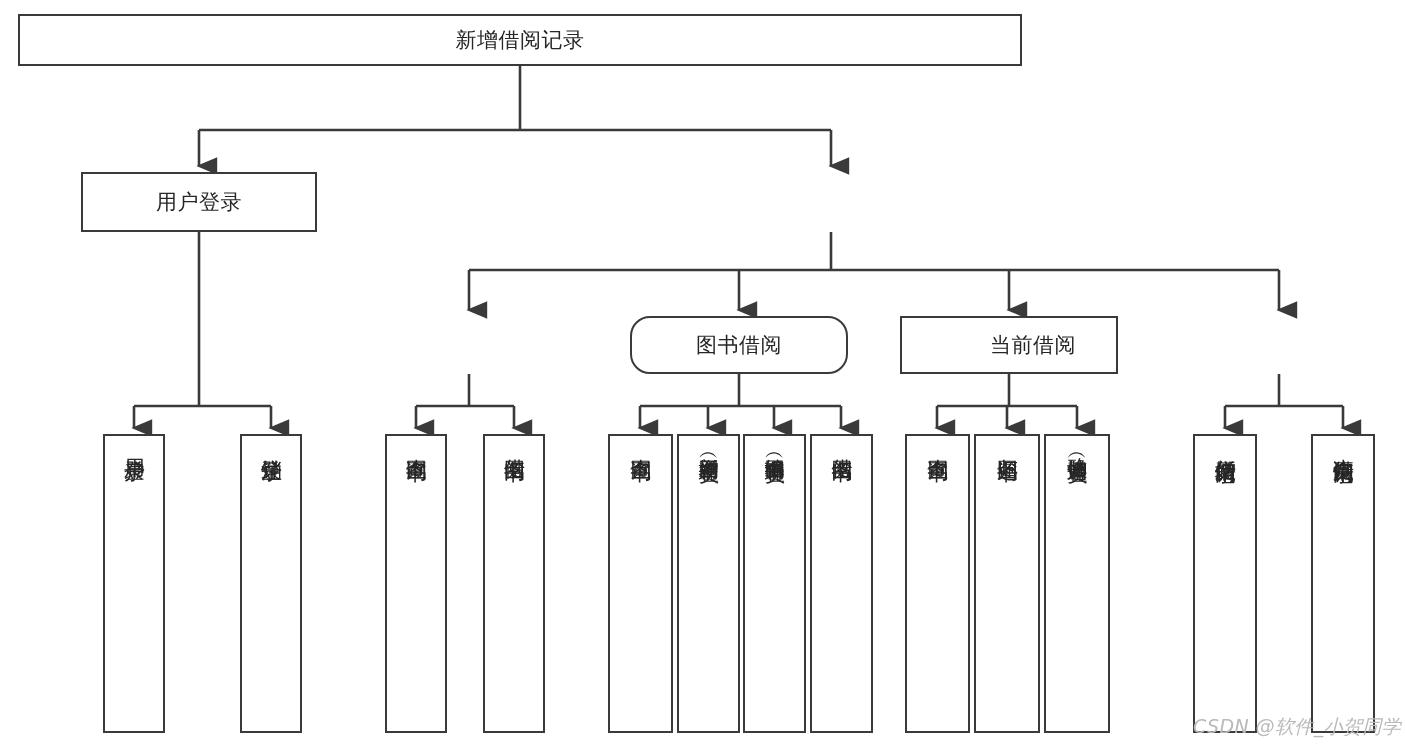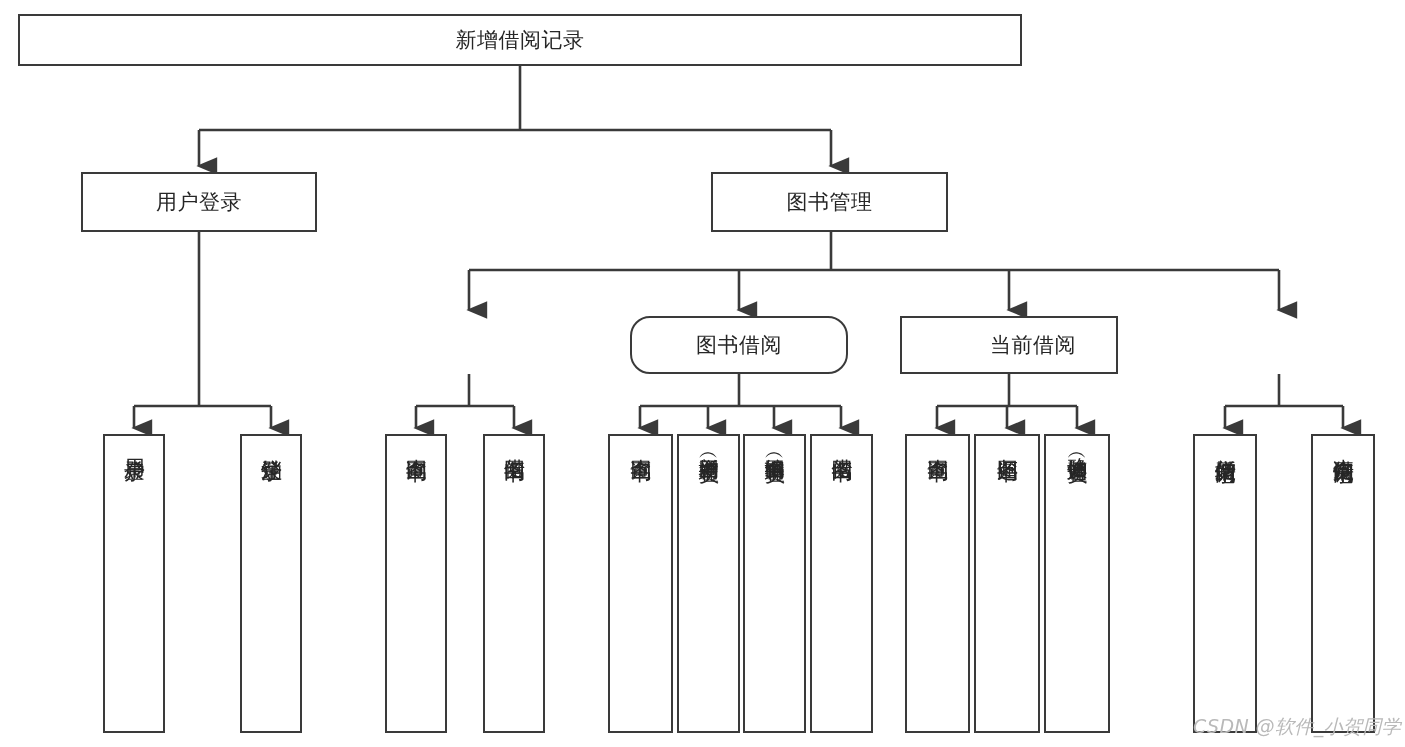--- a/index.html
+++ b/index.html
@@ -131,23 +131,20 @@
     </g>
   </svg>
 
   <div class="node root horiz" id="n-root" style="left:18px; top:14px; width:1004px; height:52px;">
     <span class="label">新增借阅记录</span>
   </div>
 
   <div class="node horiz" style="left:81px; top:172px; width:236px; height:60px;">
     <span class="label">用户登录</span>
   </div>
-  <div class="node horiz" style="left:711px; top:172px; width:237px; height:60px;">
-    <span class="label">图书管理</span>
-  </div>
 
   <div class="node horiz" style="left:630px; top:316px; width:218px; height:58px;border-radius:20px;">
     <span class="label">图书借阅</span>
   </div>
   <div class="node horiz" style="left:900px; top:316px; width:218px; height:58px;padding-left:48px;">
     <span class="label">当前借阅</span>
   </div>
 
   <div class="node vert" style="left:103px; top:434px; width:62px; height:299px;">
     <span class="label">用户登录</span>

